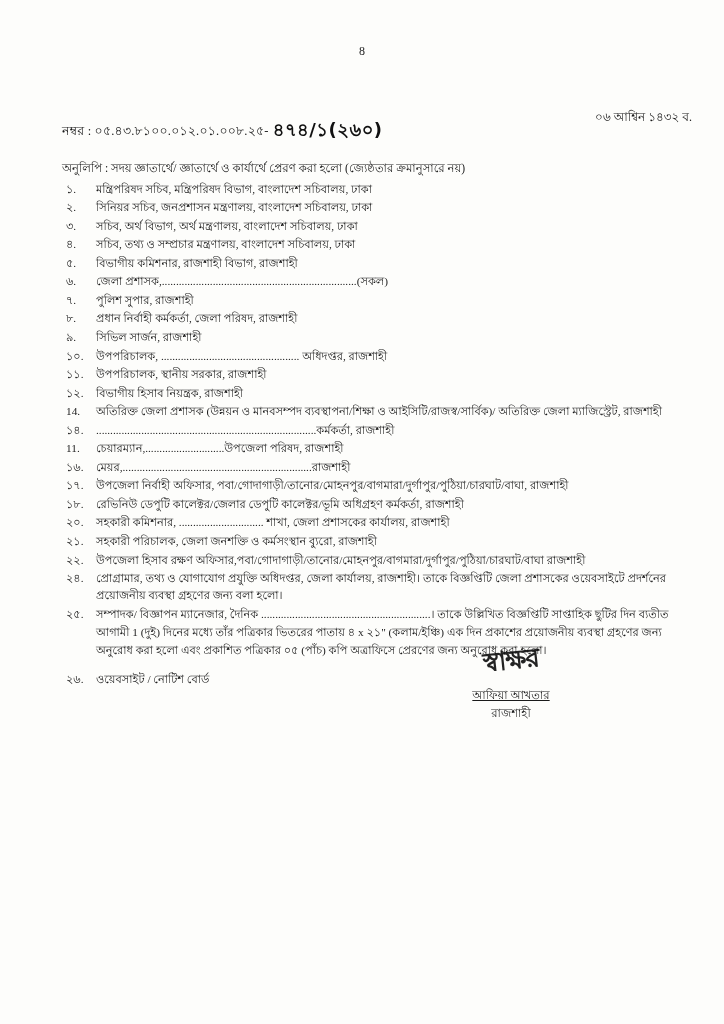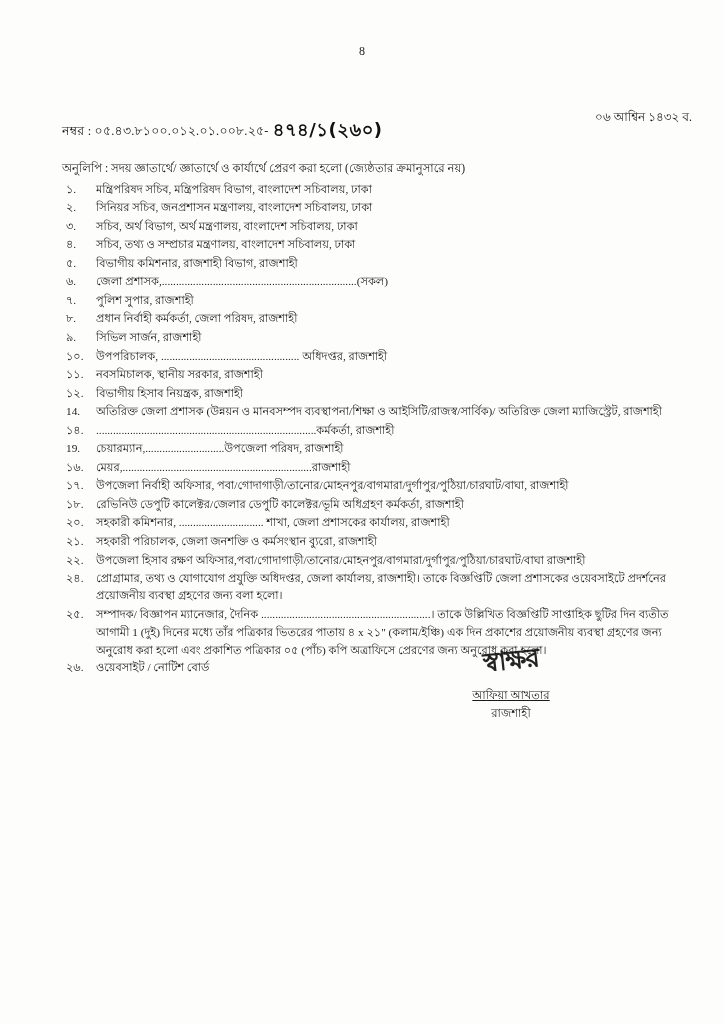--- a/index.html
+++ b/index.html
@@ -193,36 +193,36 @@
       <li>
         <span class="num">৯.</span>
         <span class="txt">সিভিল সার্জন, রাজশাহী</span>
       </li>
       <li>
         <span class="num">১০.</span>
         <span class="txt">উপপরিচালক, ................................................. অধিদপ্তর, রাজশাহী</span>
       </li>
       <li>
         <span class="num">১১.</span>
-        <span class="txt">নবসমিচালক, স্থানীয় সরকার, রাজশাহী</span>
+        <span class="txt">উপপরিচালক, স্থানীয় সরকার, রাজশাহী</span>
       </li>
       <li>
         <span class="num">১২.</span>
         <span class="txt">বিভাগীয় হিসাব নিয়ন্ত্রক, রাজশাহী</span>
       </li>
       <li>
         <span class="num">14.</span>
         <span class="txt">অতিরিক্ত জেলা প্রশাসক (উন্নয়ন ও মানবসম্পদ ব্যবস্থাপনা/শিক্ষা ও আইসিটি/রাজস্ব/সার্বিক)/ অতিরিক্ত জেলা ম্যাজিস্ট্রেট, রাজশাহী</span>
       </li>
       <li>
         <span class="num">১৪.</span>
         <span class="txt">..............................................................................কর্মকর্তা, রাজশাহী</span>
       </li>
       <li>
-        <span class="num">19.</span>
+        <span class="num">11.</span>
         <span class="txt">চেয়ারম্যান,............................উপজেলা পরিষদ, রাজশাহী</span>
       </li>
       <li>
         <span class="num">১৬.</span>
         <span class="txt">মেয়র,...................................................................রাজশাহী</span>
       </li>
       <li>
         <span class="num">১৭.</span>
         <span class="txt">উপজেলা নির্বাহী অফিসার, পবা/গোদাগাড়ী/তানোর/মোহনপুর/বাগমারা/দুর্গাপুর/পুঠিয়া/চারঘাট/বাঘা, রাজশাহী</span>
       </li>
@@ -247,21 +247,21 @@
         <span class="txt">প্রোগ্রামার, তথ্য ও যোগাযোগ প্রযুক্তি অধিদপ্তর, জেলা কার্যালয়, রাজশাহী। তাকে বিজ্ঞপ্তিটি জেলা প্রশাসকের ওয়েবসাইটে প্রদর্শনের প্রয়োজনীয় ব্যবস্থা গ্রহণের জন্য বলা হলো।</span>
       </li>
       <li>
         <span class="num">২৫.</span>
         <span class="txt">সম্পাদক/ বিজ্ঞাপন ম্যানেজার, দৈনিক ............................................................। তাকে উল্লিখিত বিজ্ঞপ্তিটি সাপ্তাহিক ছুটির দিন ব্যতীত</span>
       </li>
     </ol>
 
     <div class="para-extra">আগামী 1 (দুই) দিনের মধ্যে তাঁর পত্রিকার ভিতরের পাতায় ৪ x ২১" (কলাম/ইঞ্চি) এক দিন প্রকাশের প্রয়োজনীয় ব্যবস্থা গ্রহণের জন্য অনুরোধ করা হলো এবং প্রকাশিত পত্রিকার ০৫ (পাঁচ) কপি অত্রাফিসে প্রেরণের জন্য অনুরোধ করা হলো।</div>
 
-    <ol class="list" style="margin-top:0;">
+    <ol class="list" style="margin-top:12px;">
       <li>
         <span class="num">২৬.</span>
         <span class="txt">ওয়েবসাইট / নোটিশ বোর্ড</span>
       </li>
     </ol>
 
   </div>
 
   <div class="sign-block">
     <div class="signature-mark">স্বাক্ষর</div>

